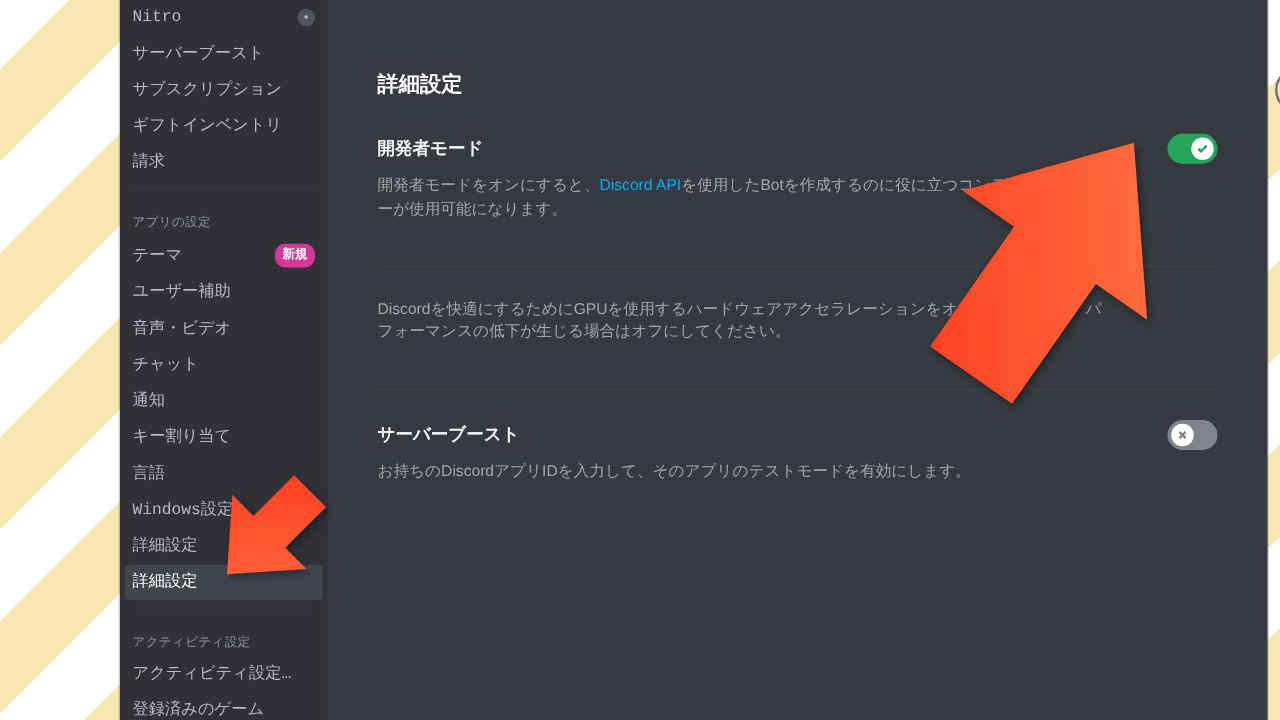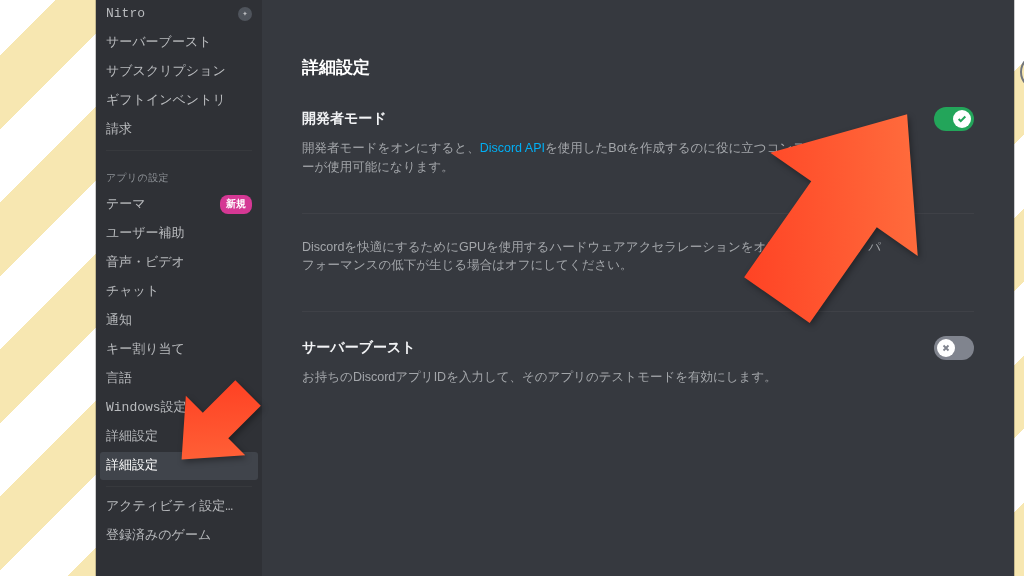--- a/index.html
+++ b/index.html
@@ -194,20 +194,21 @@
       <span>Windows設定</span>
     </div>
     <div class="sb-item">
       <span>詳細設定</span>
     </div>
     <div class="sb-item active">
       <span>詳細設定</span>
     </div>
 
     <div class="divider"></div>
+    <div class="sb-header">アクティビティ設定</div>
     <div class="sb-item">
       <span>アクティビティ設定…</span>
     </div>
     <div class="sb-item">
       <span>登録済みのゲーム</span>
     </div>
   </div>
 
   <div class="main">
     <div class="page-title">詳細設定</div>

